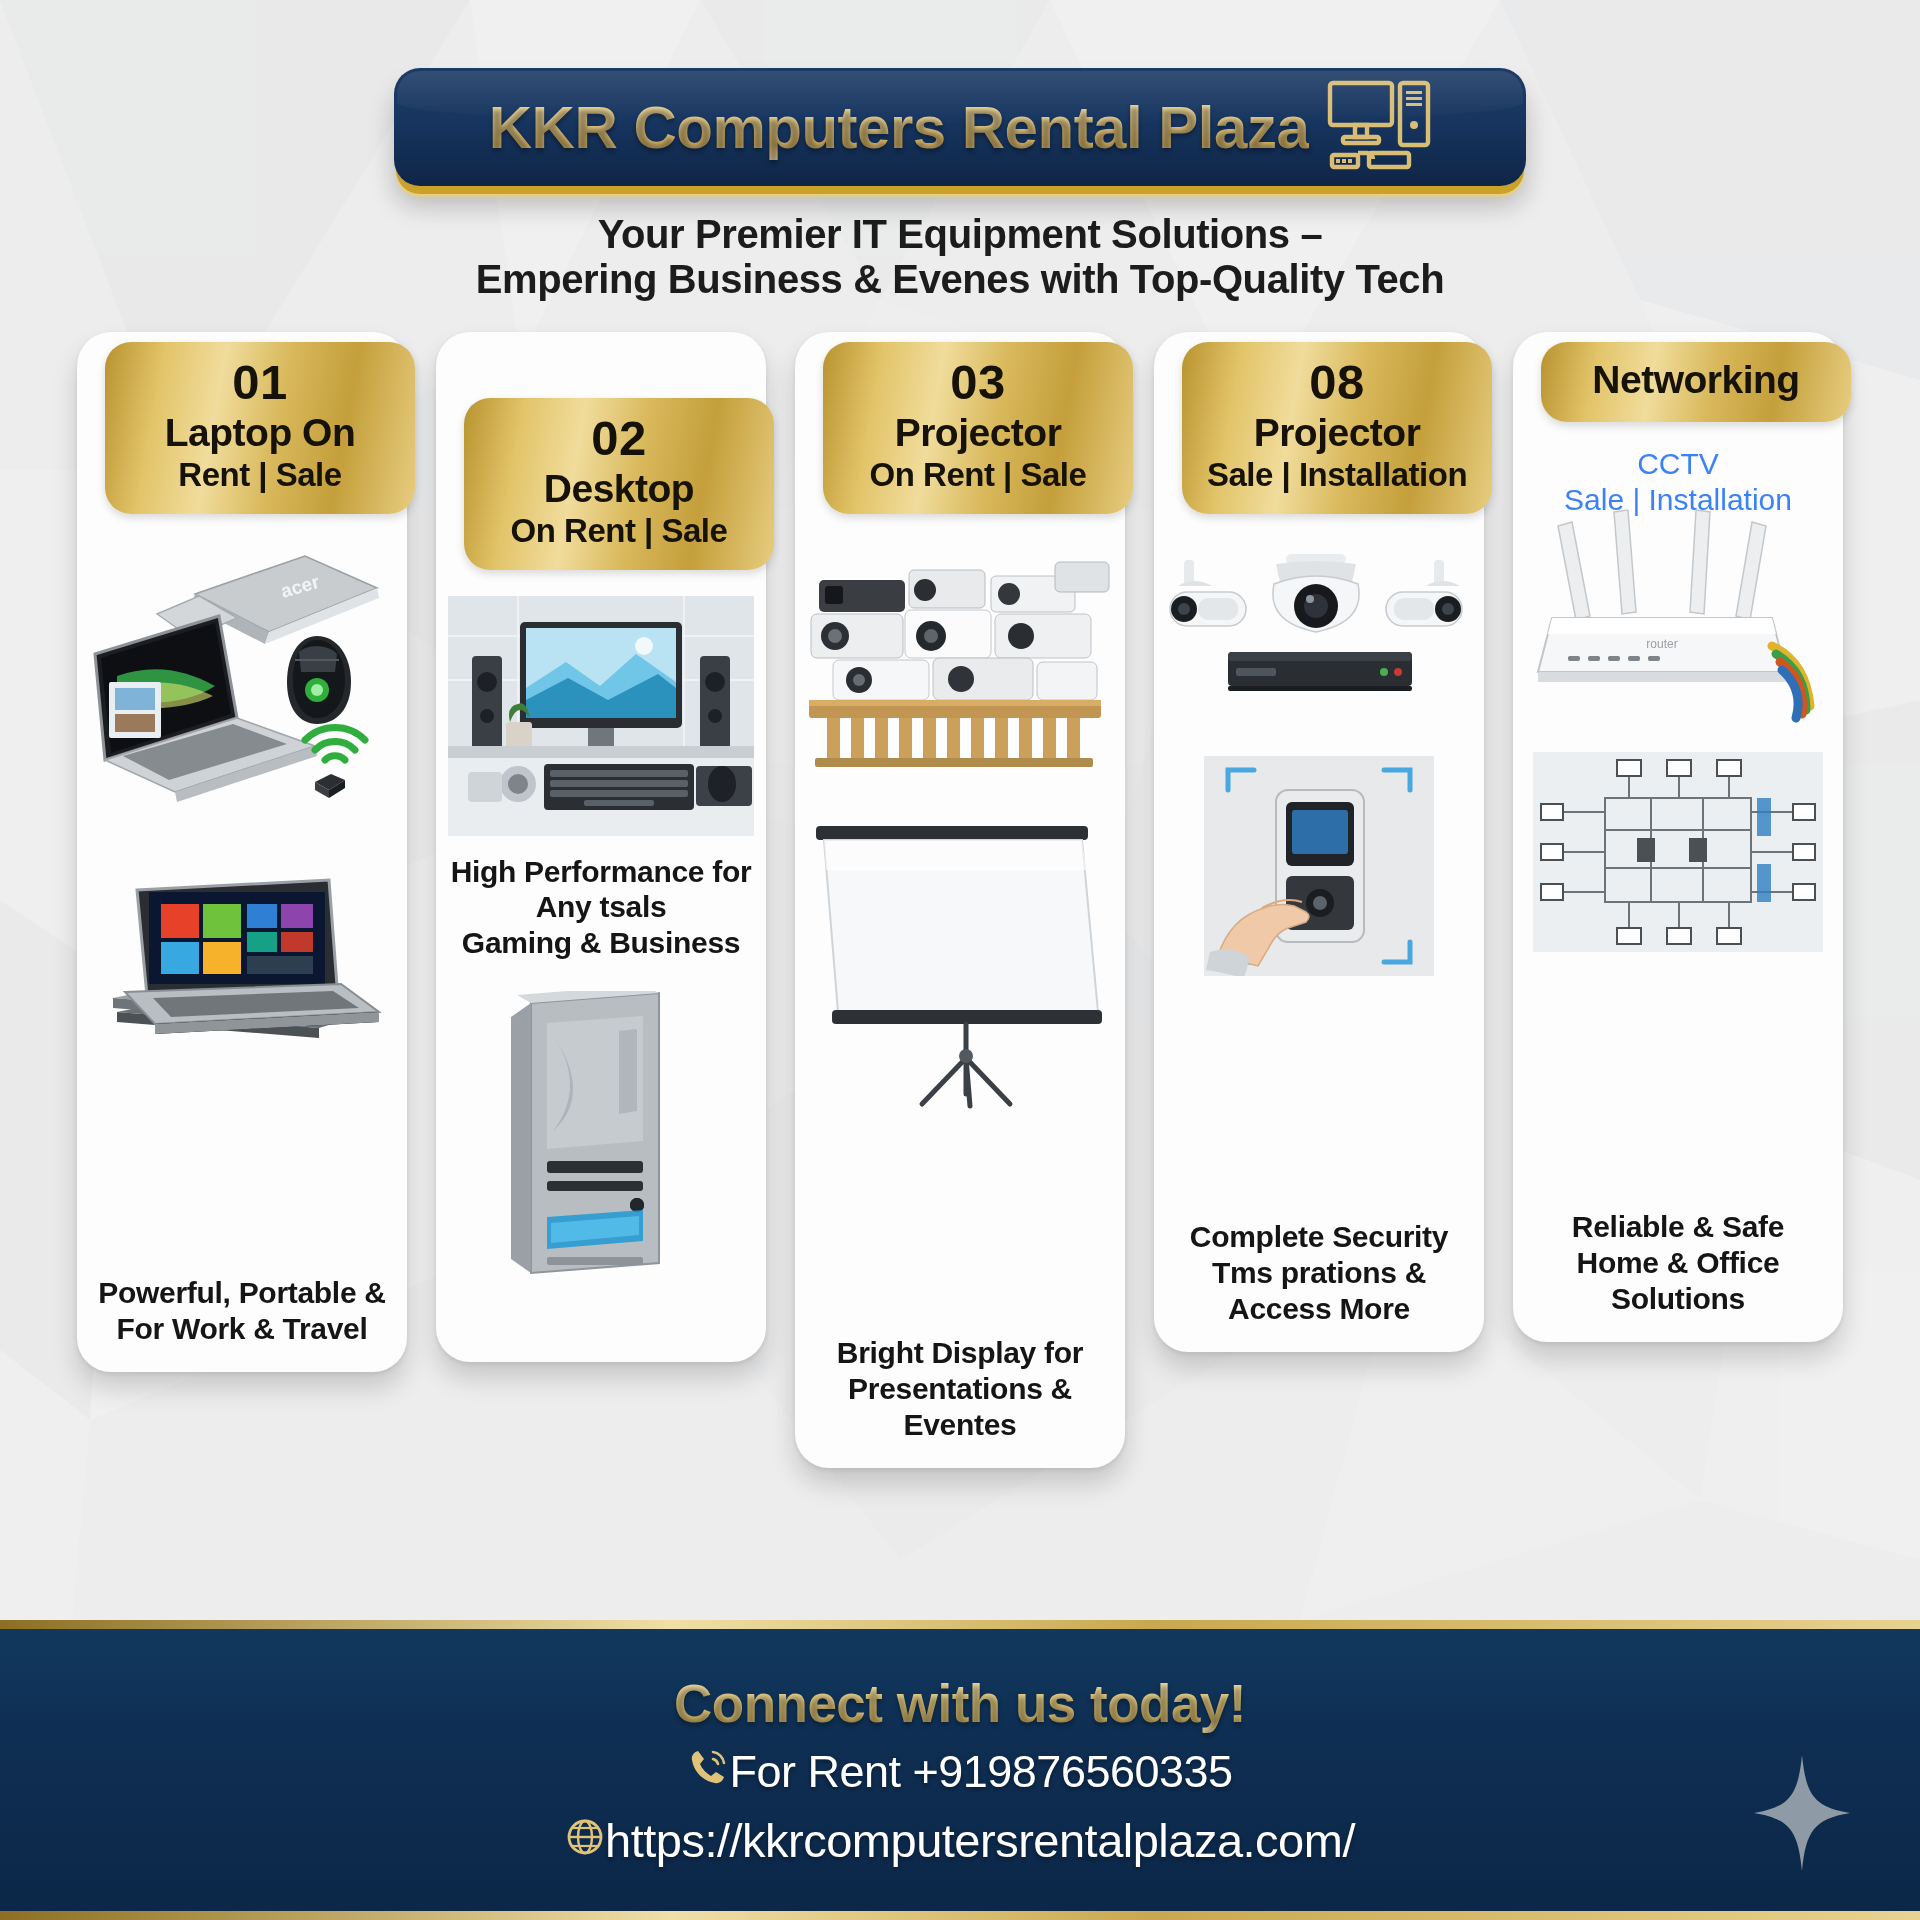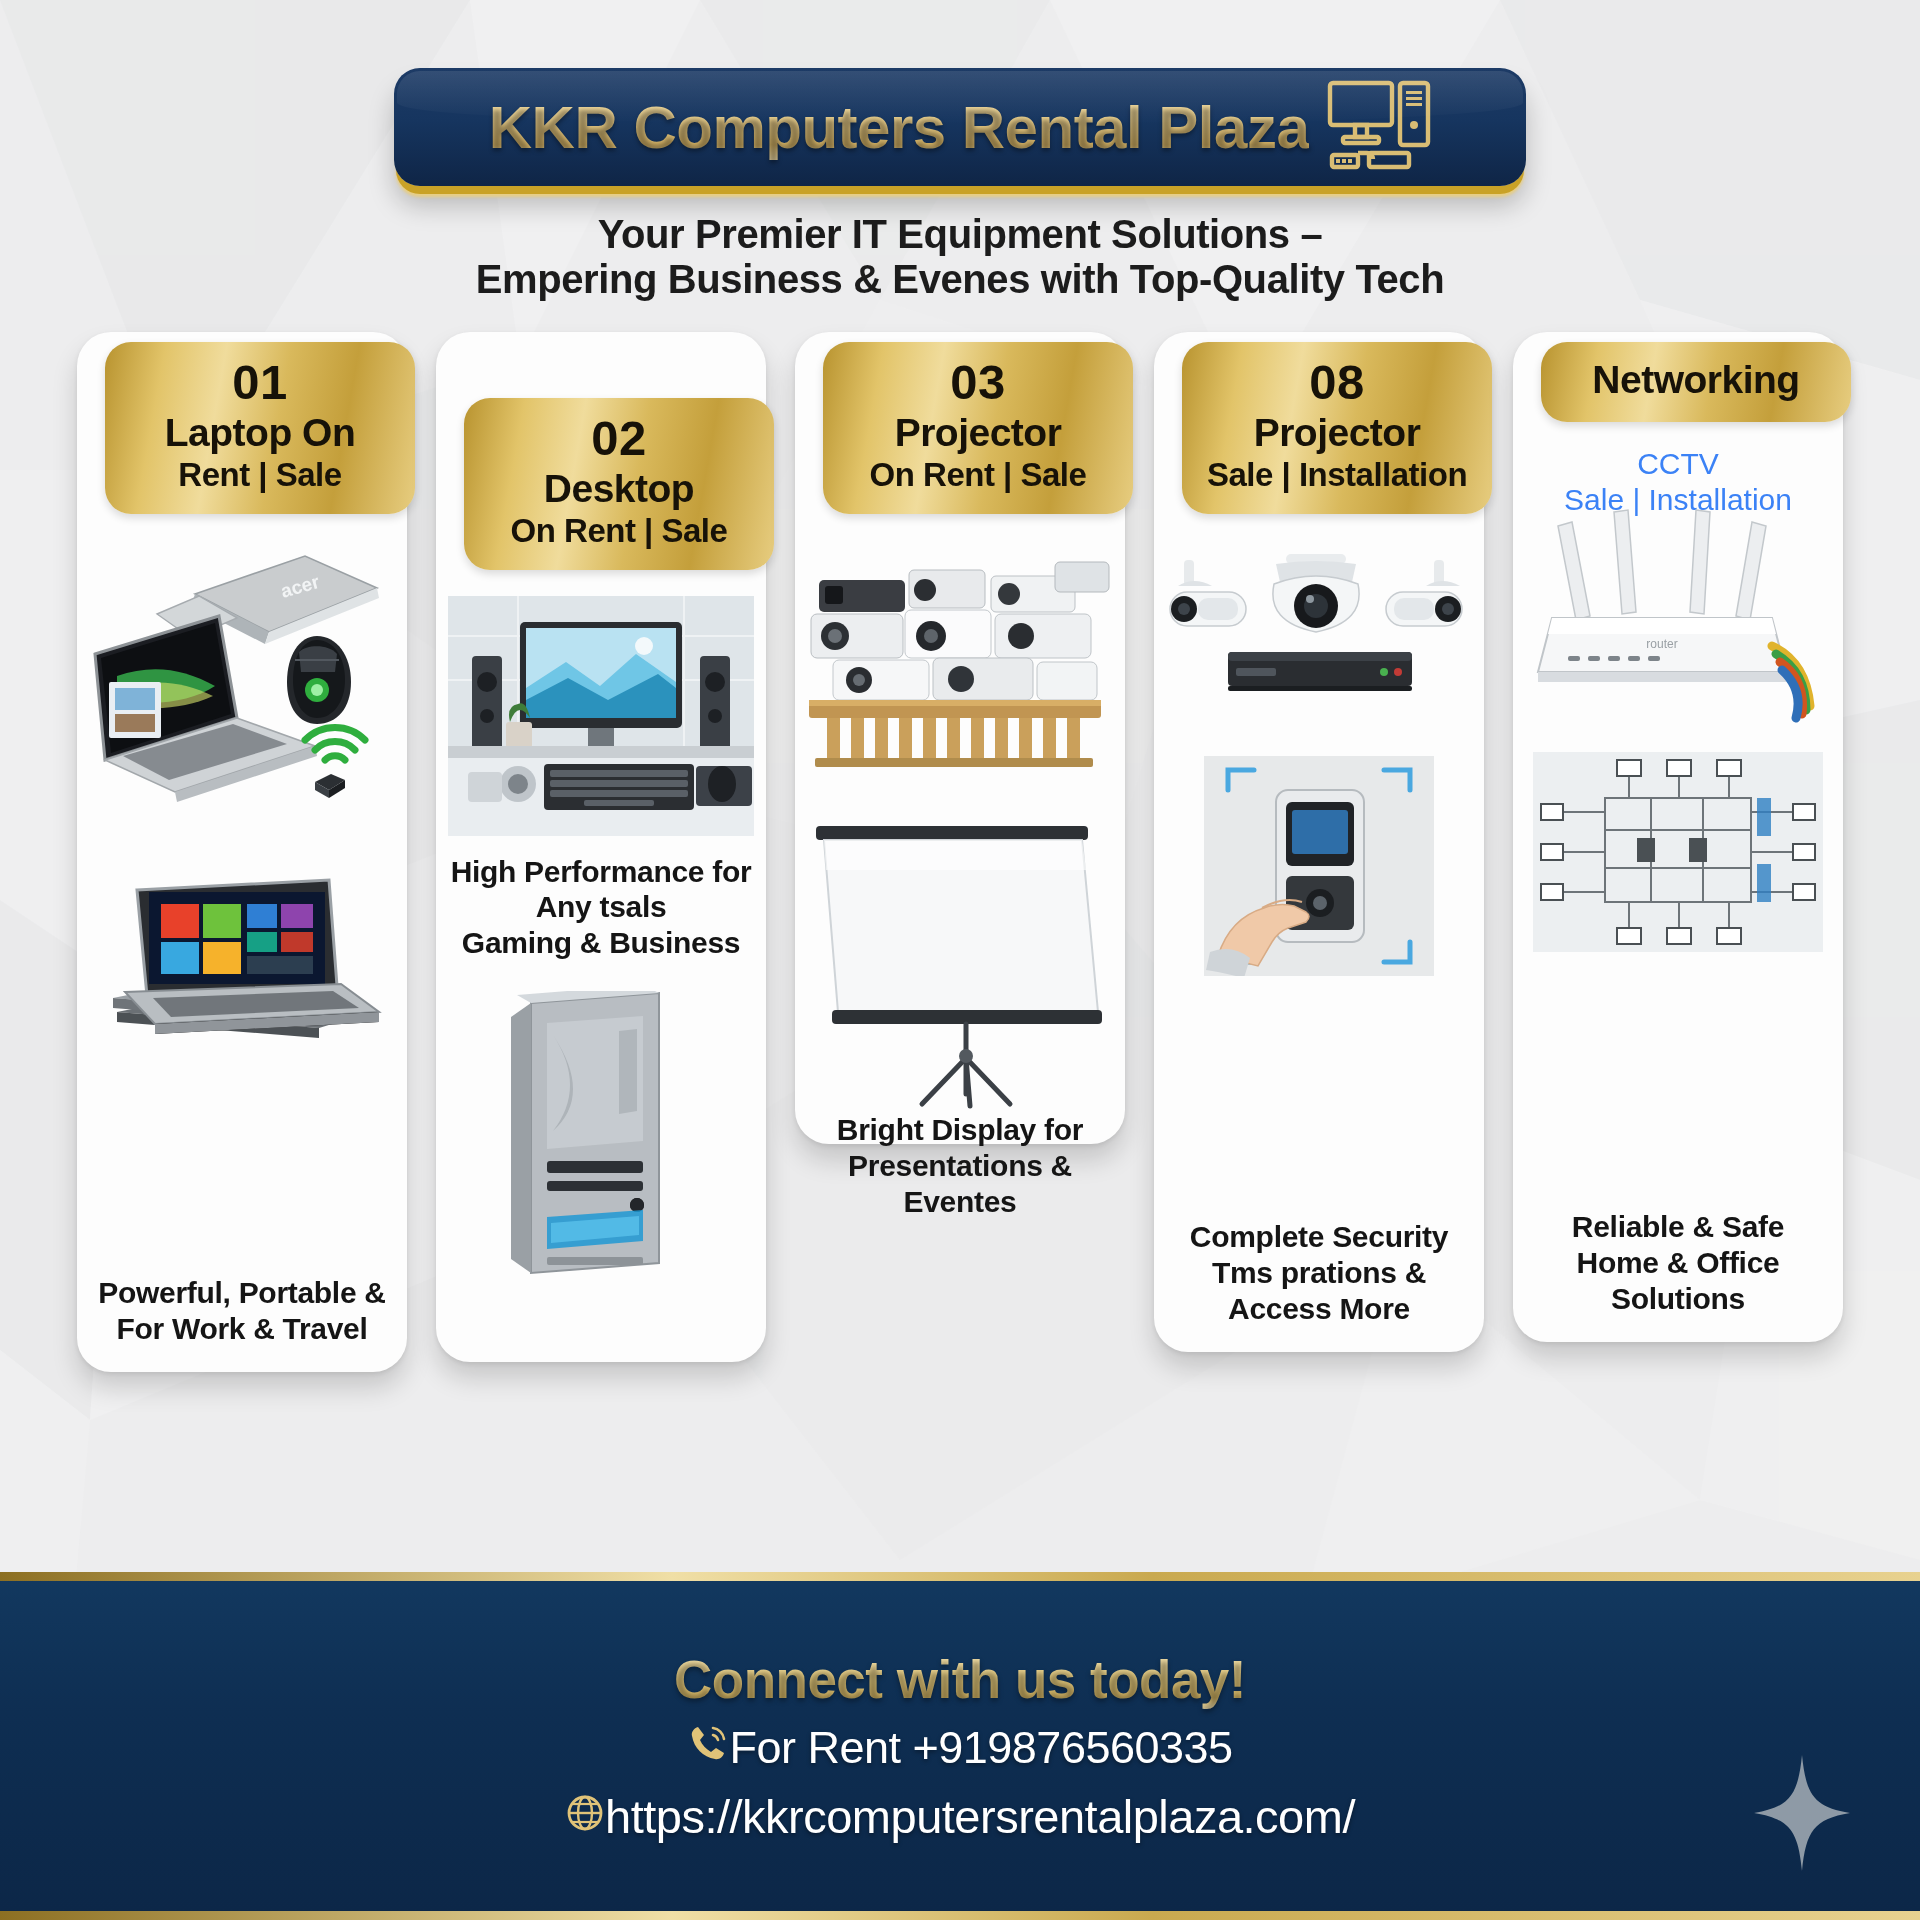--- a/index.html
+++ b/index.html
@@ -60,21 +60,21 @@
     width:330px;
     background:#fdfdfd;
     border-radius:34px;
     box-shadow:0 16px 26px rgba(0,0,0,0.16), 0 2px 5px rgba(0,0,0,0.08);
     padding:10px 10px 26px;
     display:flex; flex-direction:column; align-items:center;
     position:relative;
   }
   .card-1 { height:1040px; }
   .card-2 { height:1030px;justify-content:center; }
-  .card-3 { height:812px; }
+  .card-3 { height:1136px; }
   .card-4 { height:1020px; }
   .card-6 { height:1010px; }
 
   .badge {
     width:100%;
     background:linear-gradient(100deg,#b8932f 0%,#e2c469 18%,#f0dc9c 36%,#d9b95c 55%,#c49f3b 75%,#e7cd80 100%);
     border-radius:26px;
     padding:14px 8px 20px;
     text-align:center;
     box-shadow:0 4px 8px rgba(0,0,0,0.14);
@@ -90,21 +90,21 @@
     width:340px;
   }
   .cap-top { margin-top:10px; }
   .cap-bottom { margin-top:auto; }
   .cctv-label { font-size:30px; font-weight:500; color:#3b82f6; text-align:center; line-height:1.2; margin-top:24px; }
 
   .art { width:100%; display:flex; justify-content:center; }
 
   
   .footer {
-    position:absolute; left:0; right:0; bottom:0; height:348px;
+    position:absolute; left:0; right:0; bottom:0; height:300px;
     background:linear-gradient(180deg,#12385f 0%,#0e2e52 40%,#0c2748 100%);
     border-top:9px solid; border-image:linear-gradient(90deg,#8c6f22,#f0dfa6 35%,#c9a94f 60%,#e8d290) 1;
     border-bottom:9px solid; border-image:linear-gradient(90deg,#8c6f22,#f0dfa6 35%,#c9a94f 60%,#e8d290) 1;
     display:flex; flex-direction:column; align-items:center; justify-content:center;
     overflow:hidden;
   }
   .footer-cta {
     font-size:53px; font-weight:bold; letter-spacing:-0.5px;
     background:linear-gradient(180deg,#f6e6b8 0%,#e2c97f 45%,#cdaf60 80%,#f0e0b0 100%);
     -webkit-background-clip:text; background-clip:text; color:transparent;

